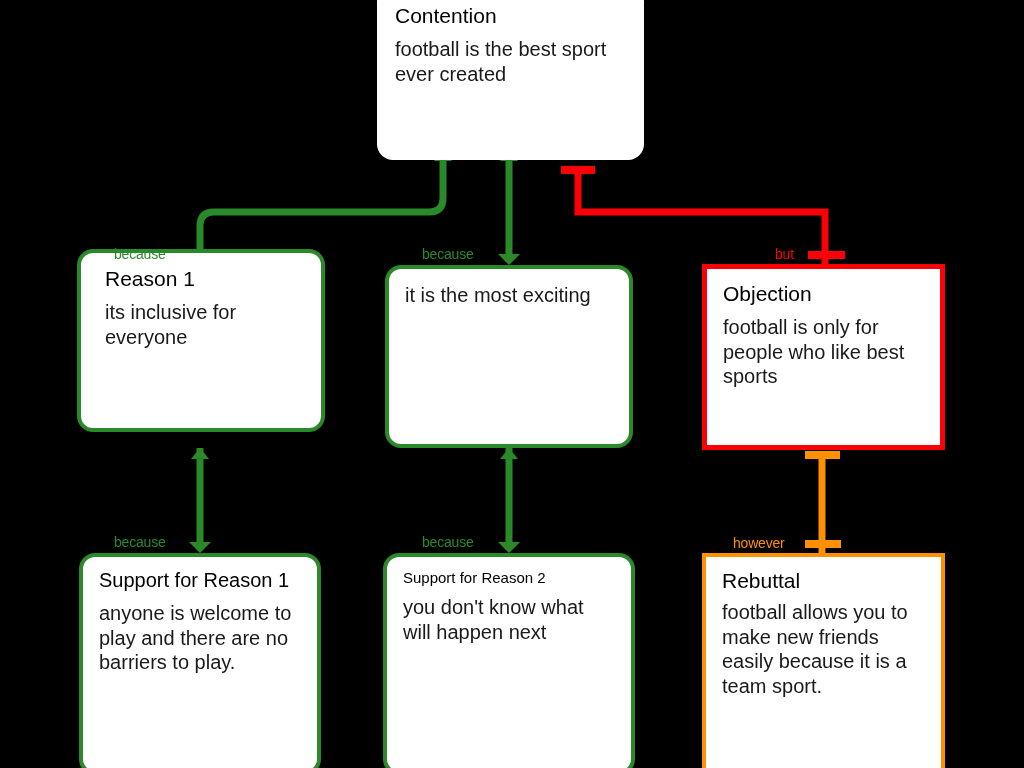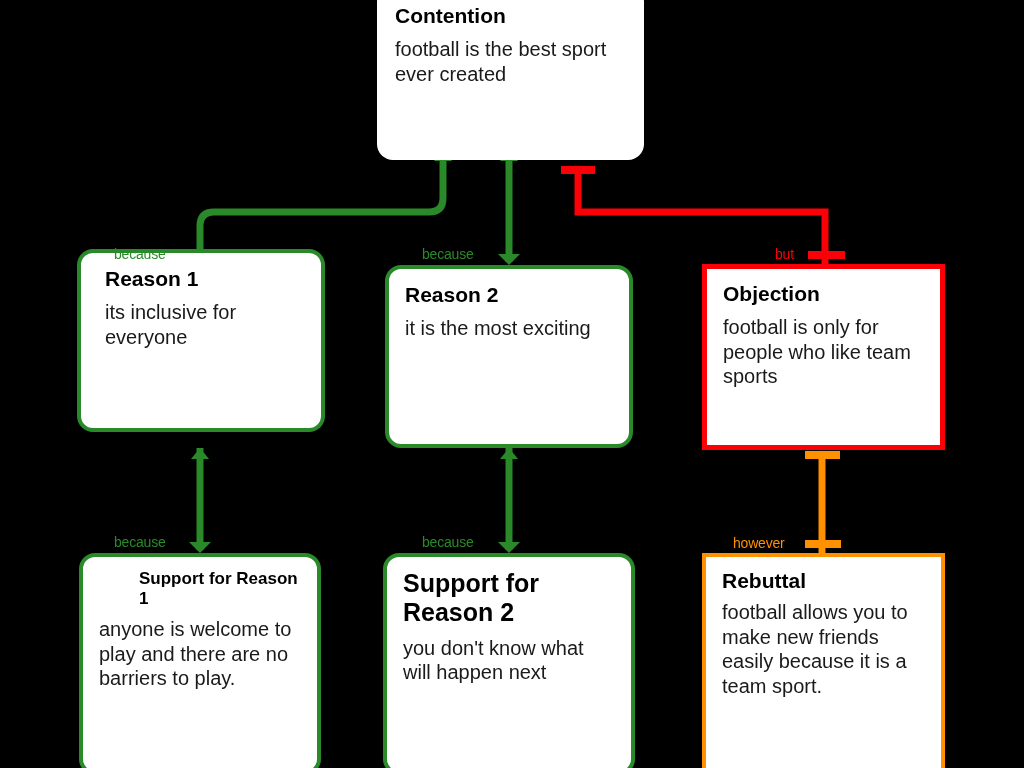--- a/index.html
+++ b/index.html
@@ -43,21 +43,21 @@
   }
   .node-orange {
     border: 4px solid #ff9100;
     border-radius: 0;
   }
   .node-plain {
     border: 0;
     border-radius: 16px;
   }
   .node-title {
-    font-weight: bold;
+    font-weight: normal;
     color: #000000;
     line-height: 1.16;
   }
   .node-body {
     color: #1a1a1a;
     line-height: 1.22;
   }
   .edge-label {
     position: absolute;
     font-size: 14px;
@@ -96,28 +96,28 @@
     left: 702px; top: 264px; width: 243px; height: 186px;
     padding: 13px 16px 0 16px;
   }
   #node-objection .node-title { font-size: 21px; margin-bottom: 9px; }
   #node-objection .node-body  { font-size: 20px; }
 
   #node-support-1 {
     left: 79px; top: 553px; width: 242px; height: 222px;
     padding: 12px 16px 10px 16px;
   }
-  #node-support-1 .node-title { font-size: 17px; margin-bottom: 9px; margin-left: 40px; }
+  #node-support-1 .node-title { font-size: 20px; margin-bottom: 9px; }
   #node-support-1 .node-body  { font-size: 20px; }
 
   #node-support-2 {
     left: 383px; top: 553px; width: 252px; height: 222px;
     padding: 12px 16px 10px 16px;
   }
-  #node-support-2 .node-title { font-size: 25px; margin-bottom: 9px; }
+  #node-support-2 .node-title { font-size: 15px; margin-bottom: 9px; }
   #node-support-2 .node-body  { font-size: 20px; }
 
   #node-rebuttal {
     left: 702px; top: 553px; width: 243px; height: 222px;
     padding: 12px 16px 10px 16px;
   }
   #node-rebuttal .node-title { font-size: 21px; margin-bottom: 7px; }
   #node-rebuttal .node-body  { font-size: 20px; }
 
   
@@ -178,27 +178,26 @@
     <div class="node-title">Contention</div>
     <div class="node-body">football is the best sport ever created</div>
   </div>
 
   <div class="node node-green" id="node-reason-1">
     <div class="node-title">Reason 1</div>
     <div class="node-body">its inclusive for everyone</div>
   </div>
 
   <div class="node node-green" id="node-reason-2">
-    <div class="node-title">Reason 2</div>
     <div class="node-body">it is the most exciting</div>
   </div>
 
   <div class="node node-red" id="node-objection">
     <div class="node-title">Objection</div>
-    <div class="node-body">football is only for people who like team sports</div>
+    <div class="node-body">football is only for people who like best sports</div>
   </div>
 
   <div class="node node-green" id="node-support-1">
     <div class="node-title">Support for Reason 1</div>
     <div class="node-body">anyone is welcome to play and there are no barriers to play.</div>
   </div>
 
   <div class="node node-green" id="node-support-2">
     <div class="node-title">Support for Reason 2</div>
     <div class="node-body">you don't know what will happen next</div>

